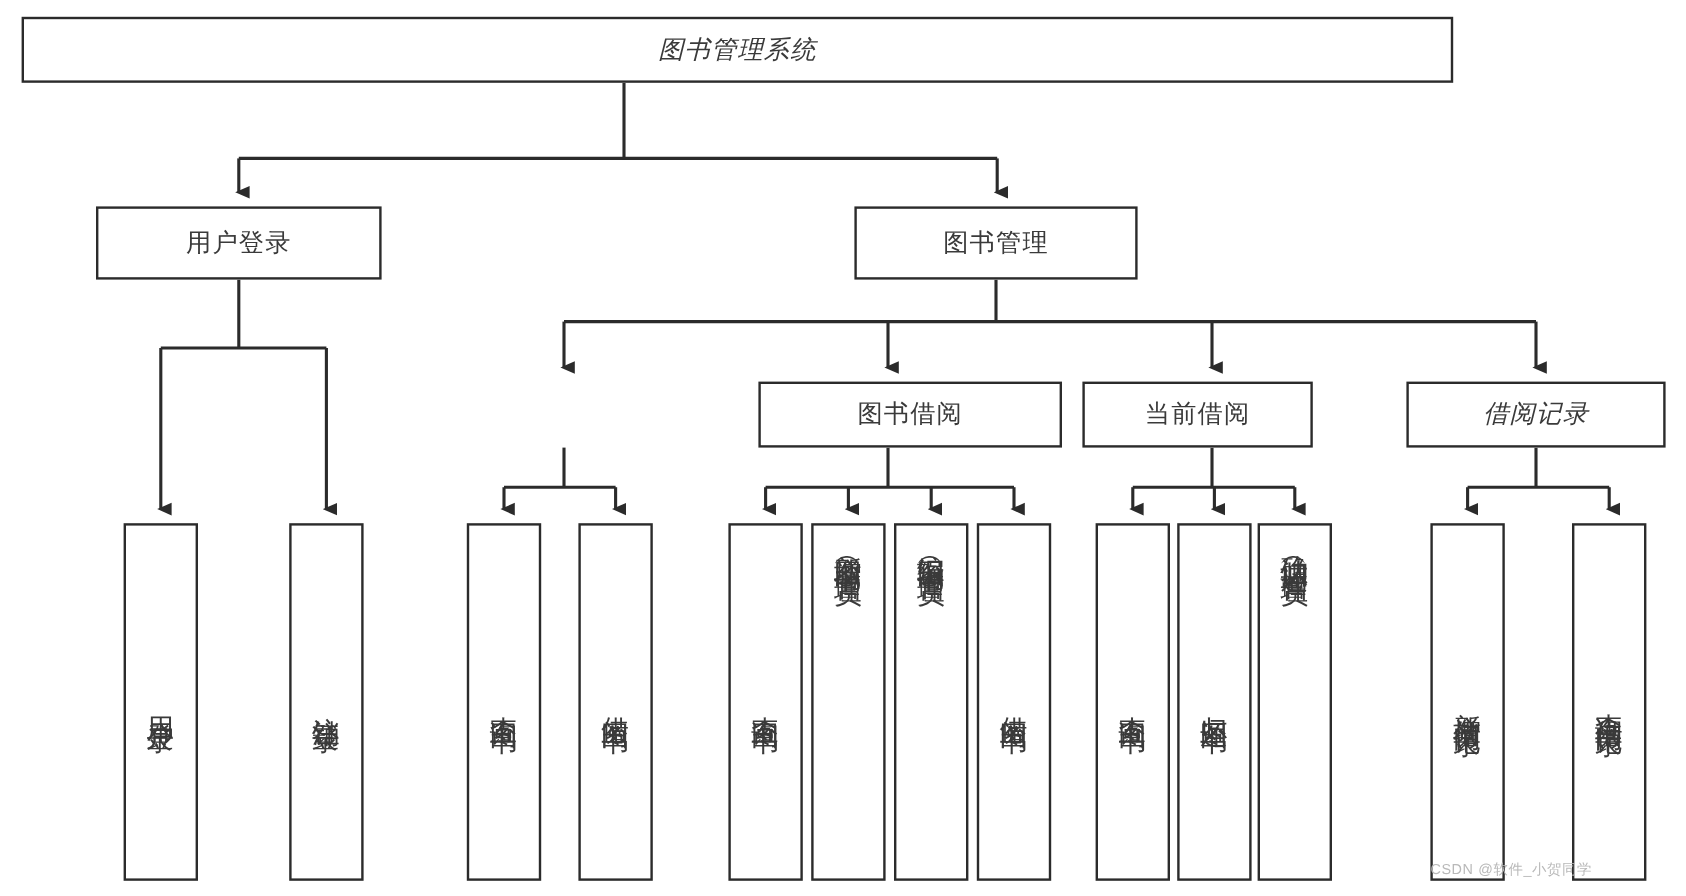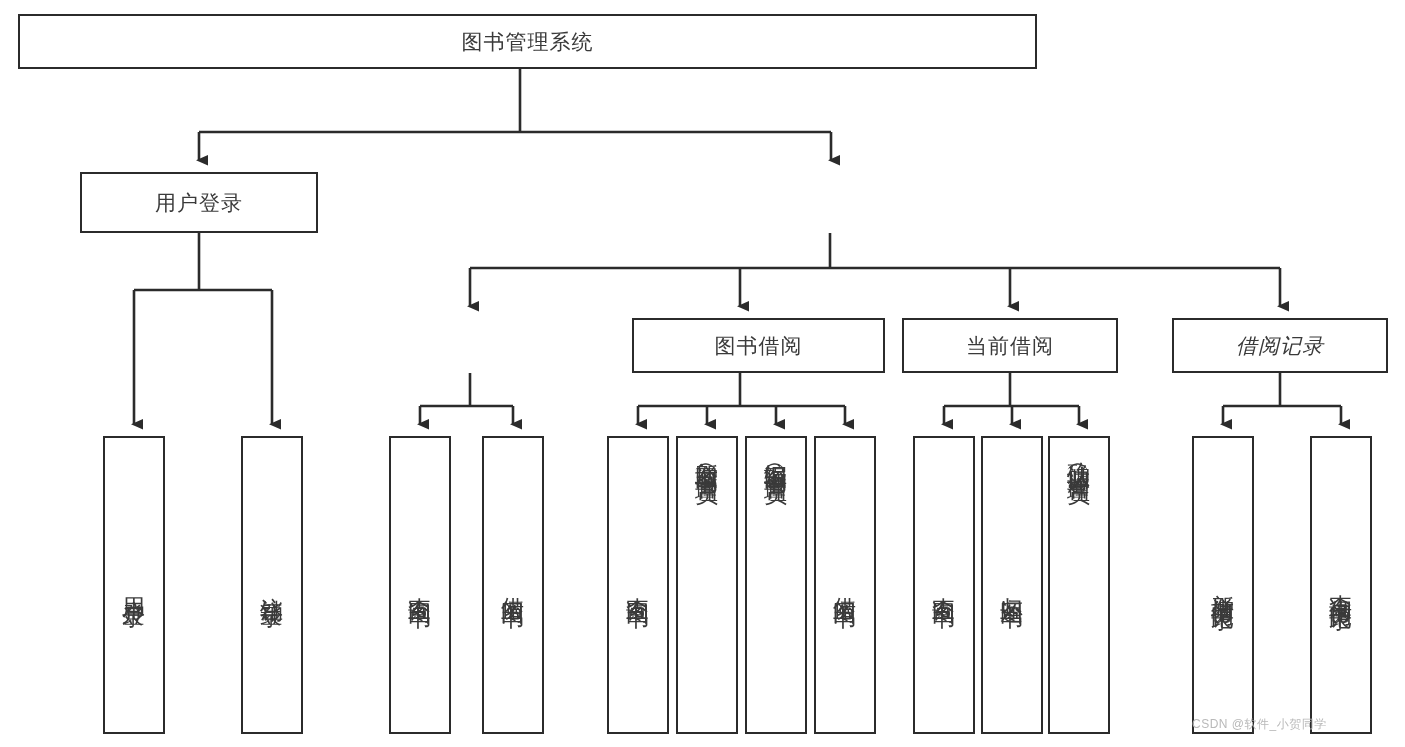--- a/index.html
+++ b/index.html
@@ -118,32 +118,35 @@
       <path d="M1012,406 L1012,424" marker-end="url(#arrow)"></path>
       <path d="M1079,406 L1079,424" marker-end="url(#arrow)"></path>
 
       <path d="M1280,373 L1280,406"></path>
       <path d="M1223,406 L1341,406"></path>
       <path d="M1223,406 L1223,424" marker-end="url(#arrow)"></path>
       <path d="M1341,406 L1341,424" marker-end="url(#arrow)"></path>
     </g>
   </svg>
 
-  <div class="node horiz" style="left:18px; top:14px; width:1019px; height:55px;">
+  <div class="node horiz" style="left:18px; top:14px; width:1193px; height:55px;font-style:italic;">
     <span class="label">图书管理系统</span>
   </div>
 
   <div class="node horiz" style="left:80px; top:172px; width:238px; height:61px;">
     <span class="label">用户登录</span>
   </div>
+  <div class="node horiz" style="left:712px; top:172px; width:236px; height:61px;">
+    <span class="label">图书管理</span>
+  </div>
 
   <div class="node horiz" style="left:632px; top:318px; width:253px; height:55px;">
     <span class="label">图书借阅</span>
   </div>
-  <div class="node horiz" style="left:902px; top:318px; width:216px; height:55px;">
+  <div class="node horiz" style="left:902px; top:318px; width:192px; height:55px;">
     <span class="label">当前借阅</span>
   </div>
   <div class="node horiz" style="left:1172px; top:318px; width:216px; height:55px;font-style:italic;">
     <span class="label">借阅记录</span>
   </div>
 
   <div class="node vert mid" style="left:103px; top:436px; width:62px; height:298px;">
     <span class="label">用户登录</span>
   </div>
   <div class="node vert mid" style="left:241px; top:436px; width:62px; height:298px;">

